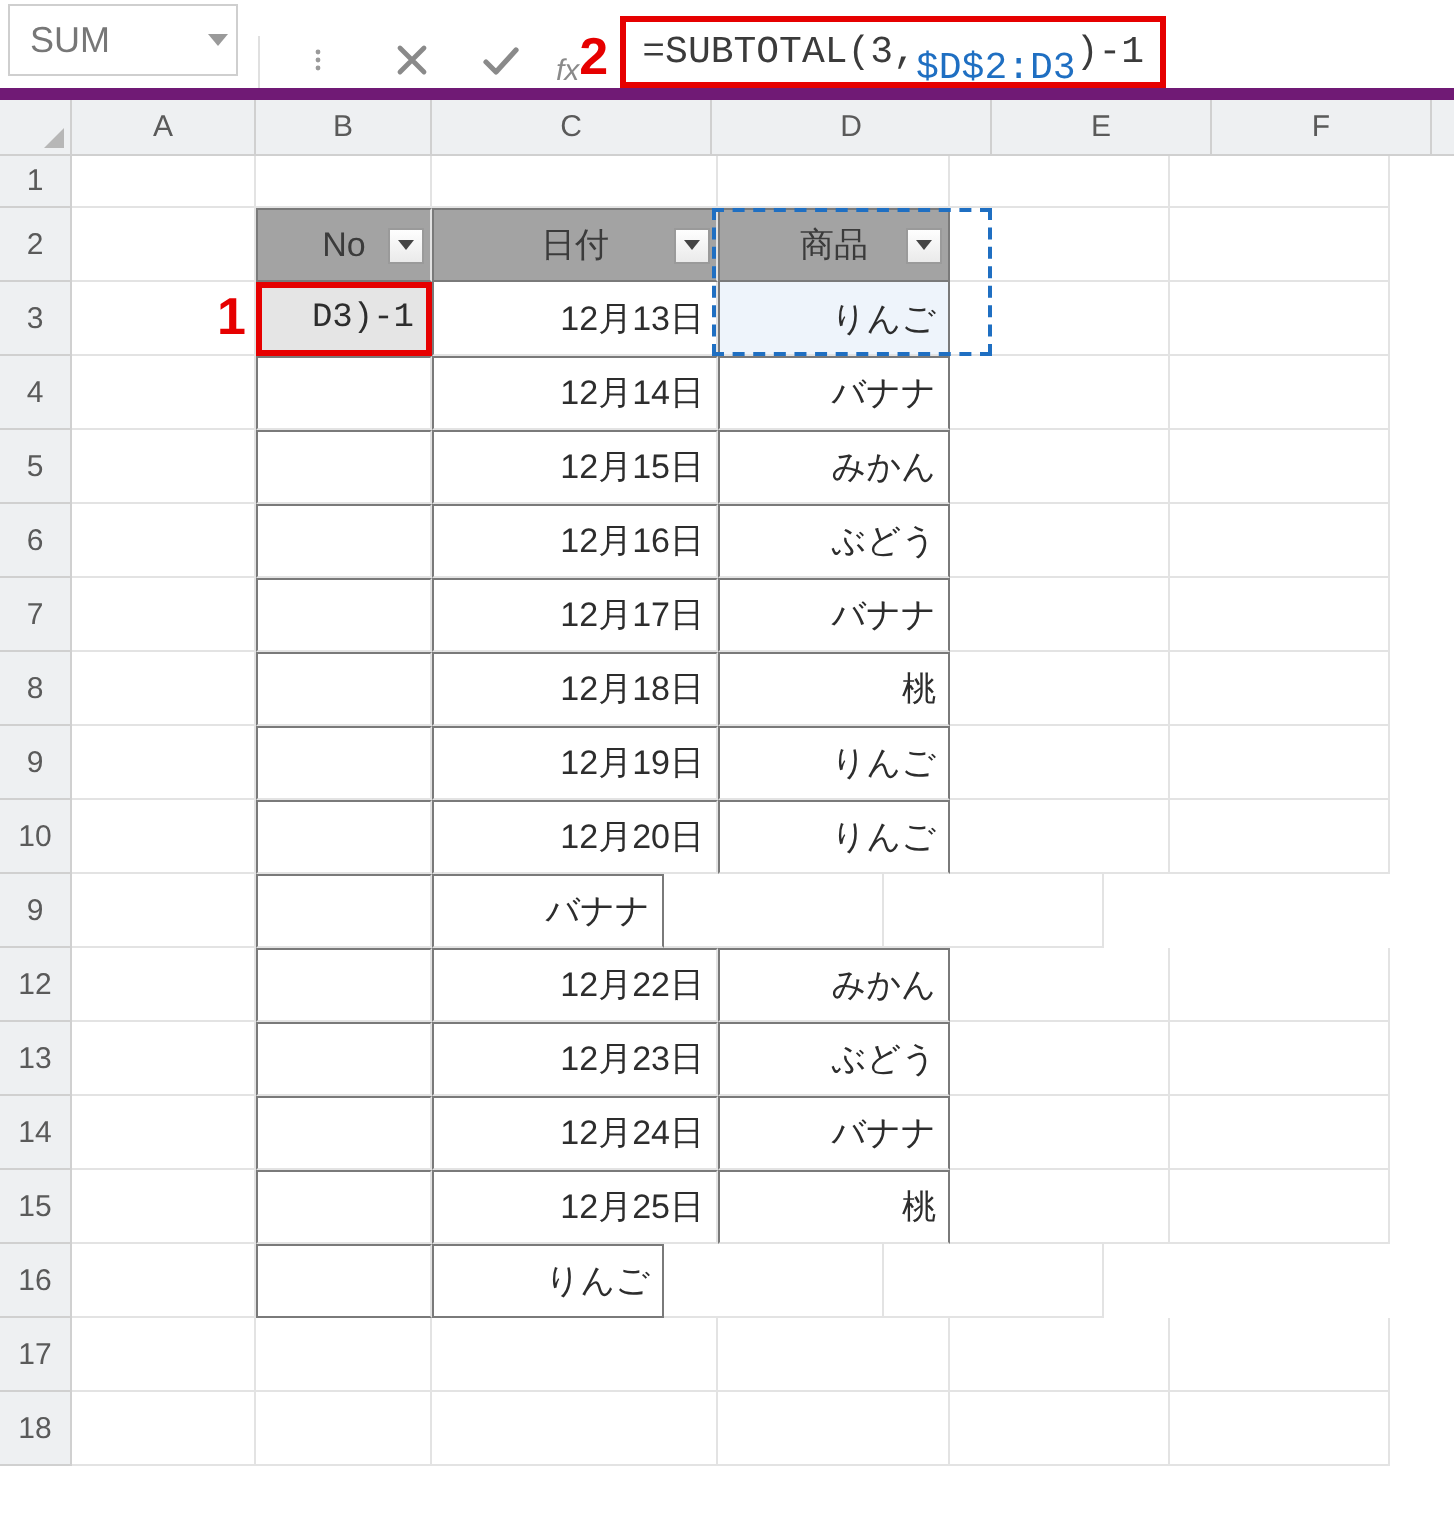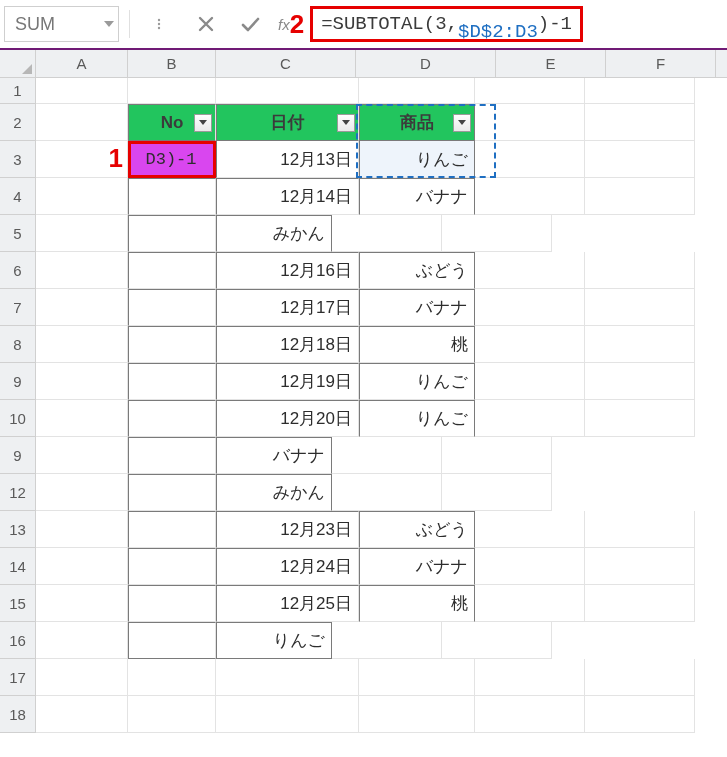--- a/index.html
+++ b/index.html
@@ -9,23 +9,23 @@
     background: #ffffff;
     color: #333;
     width: 727px;
     height: 757px;
     overflow: hidden;
     position: relative;
   }
   
   .formula-bar {
     display: flex;
-    align-items: center;
+    align-items: flex-end;
     height: 50px;
-    border-bottom: 2px solid #701a75;
+    border-bottom: 6px solid #701a75;
     background: #fff;
   }
   .name-box {
     width: 115px;
     height: 36px;
     margin: 6px 0 6px 4px;
     border: 1px solid #cfcfcf;
     display: flex;
     align-items: center;
     padding: 0 6px 0 10px;
@@ -156,22 +156,22 @@
   .cell.colC{width:143px}
   .cell.colD{width:116px}
   .cell.colE{width:110px}
   .cell.colF{width:110px}
   .tbl-l { border-left:1px solid #7a7a7a; }
   .tbl-r { border-right:1px solid #7a7a7a; }
   .tbl-t { border-top:1px solid #7a7a7a; }
   .tbl-b { border-bottom:1px solid #7a7a7a; }
   
   .th {
-    background:#22c55e;
-    font-weight:700;
+    background:#a3a3a3;
+    font-weight:400;
     justify-content:center;
     color:#3b3b3b;
     position:relative;
   }
   .filter-btn{
     position:absolute;
     right:3px; top:50%;
     transform:translateY(-50%);
     width:18px;height:18px;
     border:1px solid #9a9a9a;
@@ -181,22 +181,22 @@
   .filter-btn::after{
     content:"";
     width:0;height:0;
     border-left:4px solid transparent;
     border-right:4px solid transparent;
     border-top:5px solid #444;
   }
   
   .editing {
     border:3px solid #e60000 !important;
-    background:#d946ef;
-    justify-content:center;
+    background:#e5e5e5;
+    justify-content:flex-end;
     padding-left:4px;
     font-family:Consolas,"Courier New",monospace;
     font-size:17px;
     color:#2d2d2d;
   }
   
   .marquee {
     position:absolute;
     border:2px dashed #1f6fc2;
     pointer-events:none;
@@ -317,20 +317,21 @@
       <div class="cell colB tbl-l tbl-t"></div>
       <div class="cell colC tbl-l tbl-t jp">12月14日</div>
       <div class="cell colD tbl-l tbl-r tbl-t jp">バナナ</div>
       <div class="cell colE"></div>
       <div class="cell colF"></div>
     </div>
     <div class="row">
       <div class="row-h">5</div>
       <div class="cell colA"></div>
       <div class="cell colB tbl-l tbl-t"></div>
+      <div class="cell colC tbl-l tbl-t jp">12月15日</div>
       <div class="cell colD tbl-l tbl-r tbl-t jp">みかん</div>
       <div class="cell colE"></div>
       <div class="cell colF"></div>
     </div>
     <div class="row">
       <div class="row-h">6</div>
       <div class="cell colA"></div>
       <div class="cell colB tbl-l tbl-t"></div>
       <div class="cell colC tbl-l tbl-t jp">12月16日</div>
       <div class="cell colD tbl-l tbl-r tbl-t jp">ぶどう</div>
@@ -378,20 +379,21 @@
       <div class="cell colA"></div>
       <div class="cell colB tbl-l tbl-t"></div>
       <div class="cell colD tbl-l tbl-r tbl-t jp">バナナ</div>
       <div class="cell colE"></div>
       <div class="cell colF"></div>
     </div>
     <div class="row">
       <div class="row-h">12</div>
       <div class="cell colA"></div>
       <div class="cell colB tbl-l tbl-t"></div>
+      <div class="cell colC tbl-l tbl-t jp">12月22日</div>
       <div class="cell colD tbl-l tbl-r tbl-t jp">みかん</div>
       <div class="cell colE"></div>
       <div class="cell colF"></div>
     </div>
     <div class="row">
       <div class="row-h">13</div>
       <div class="cell colA"></div>
       <div class="cell colB tbl-l tbl-t"></div>
       <div class="cell colC tbl-l tbl-t jp">12月23日</div>
       <div class="cell colD tbl-l tbl-r tbl-t jp">ぶどう</div>

